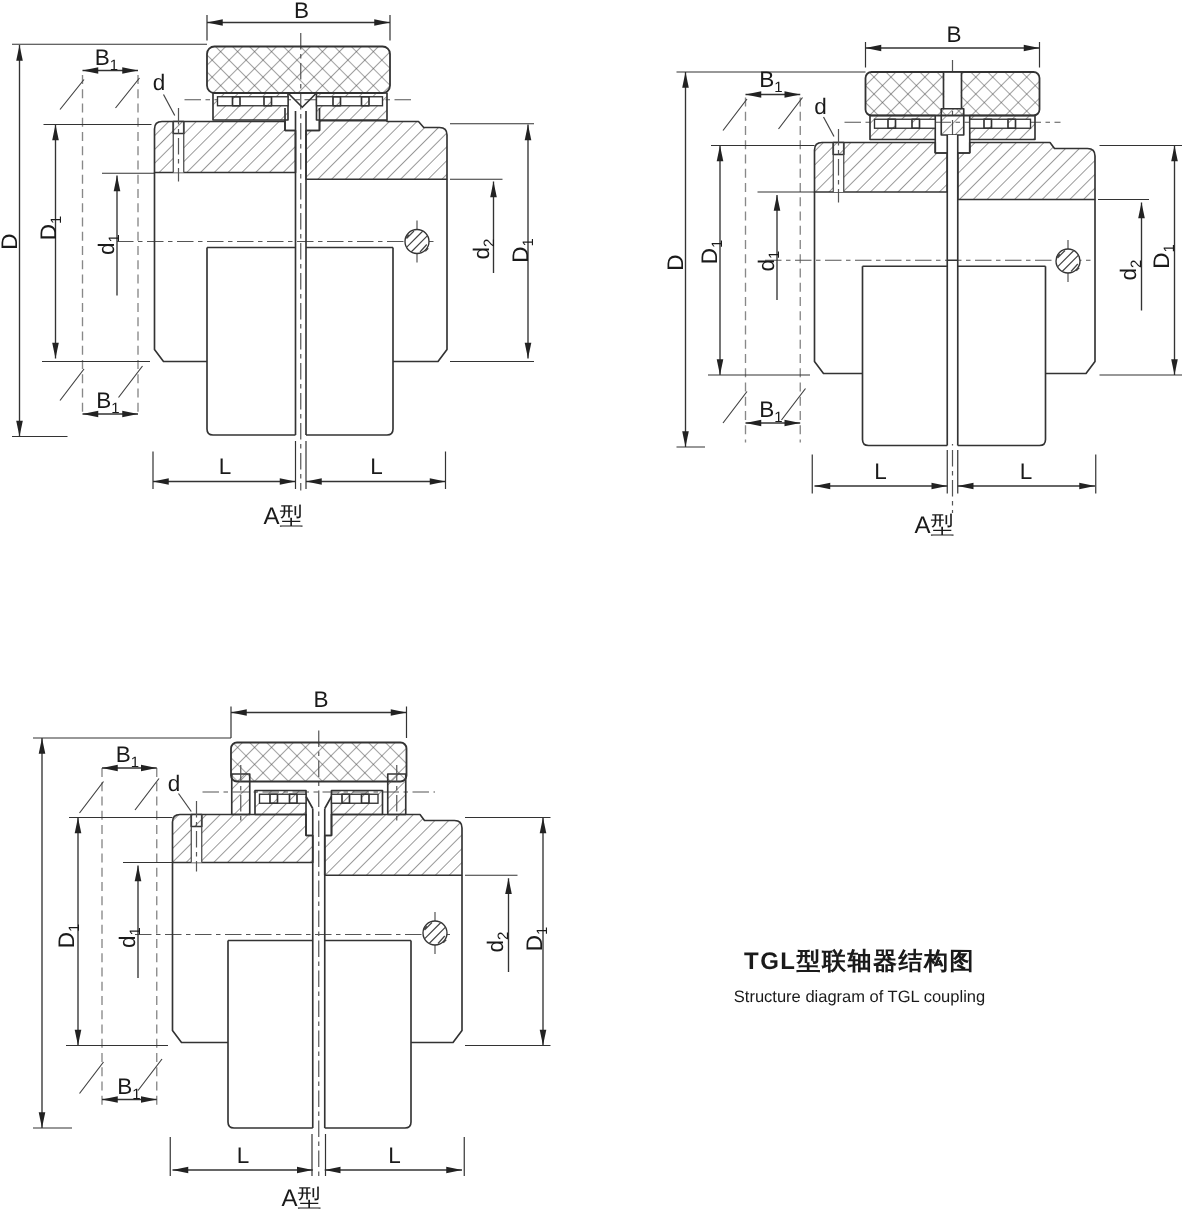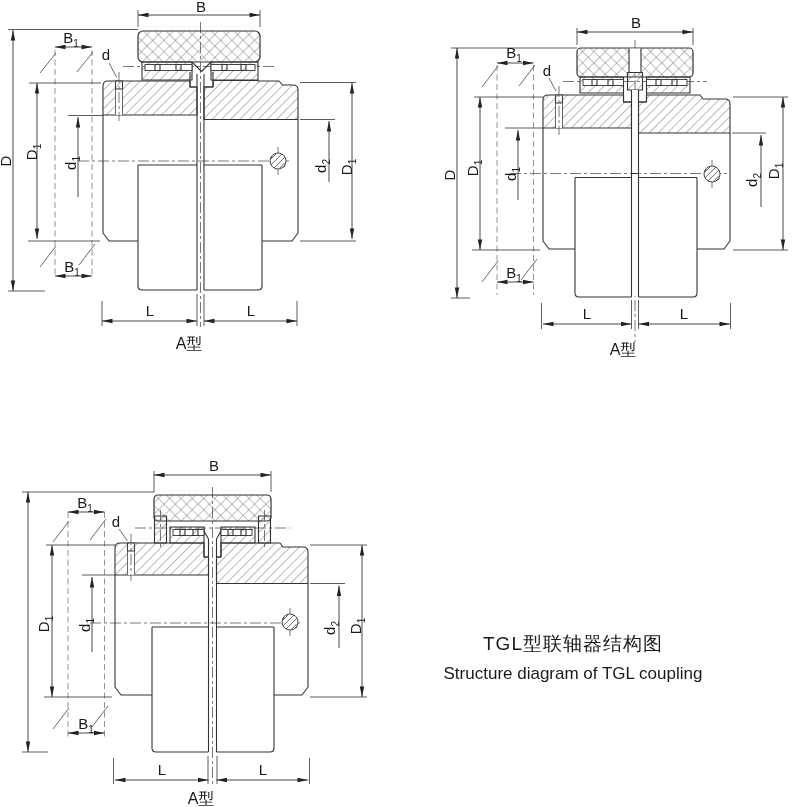--- a/index.html
+++ b/index.html
@@ -14,22 +14,22 @@
   .wfs {fill:#fff;stroke:#333;stroke-width:0.9;}
   .thin{stroke:#444;stroke-width:0.8;fill:none;}
   .cl  {stroke:#555;stroke-width:0.8;fill:none;stroke-dasharray:11 3 3 3;}
   .ph  {stroke:#888;stroke-width:0.9;fill:none;stroke-dasharray:6 3.5;}
   .dim {stroke:#333;stroke-width:0.9;fill:none;}
   .ext {stroke:#333;stroke-width:0.8;fill:none;}
   text.lbl{font-size:15px;fill:#1a1a1a;}
   text.typ{font-size:16px;fill:#1a1a1a;}
   tspan.sub{font-size:10px;}
   #caption{position:absolute;left:420px;top:631px;width:306px;text-align:center;color:#1a1a1a;}
-  #caption .zh{font-size:19px;letter-spacing:1px;}
-  #caption .en{font-size:17px;margin-top:7px;}
+  #caption .zh{font-size:16px;letter-spacing:1px;font-weight:bold;}
+  #caption .en{font-size:11px;margin-top:7px;}
 </style>
 </head>
 <body>
 
 <div id="page">
 <svg width="800" height="807" viewBox="0 0 800 807">
   <defs>
     <pattern id="h45" width="6.5" height="6.5" patternUnits="userSpaceOnUse" patternTransform="rotate(45)">
       <line x1="0" y1="0" x2="0" y2="6.5" stroke="#4a4a4a" stroke-width="0.75"></line>
     </pattern>

